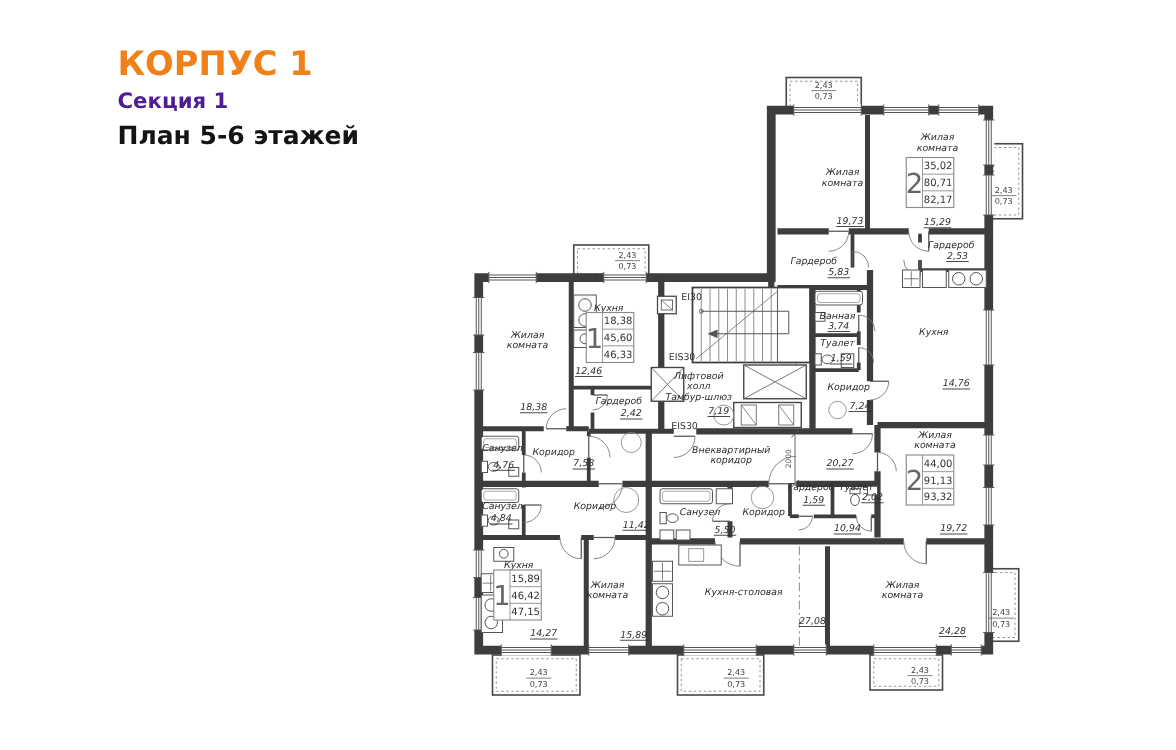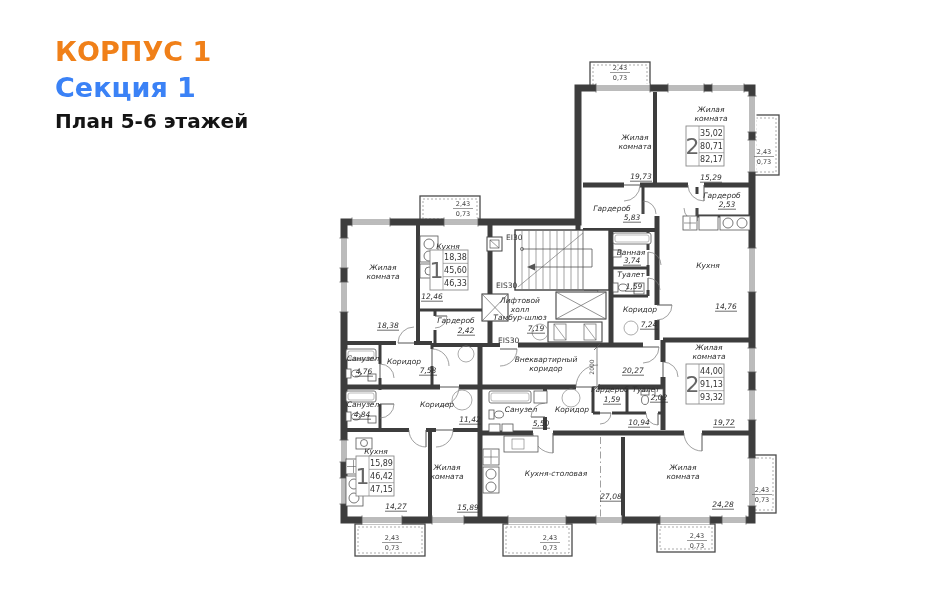--- a/index.html
+++ b/index.html
@@ -1,20 +1,20 @@
 <!DOCTYPE html>
 <html><head>
 <meta charset="utf-8">
 <style>
   html,body{margin:0;padding:0;background:#fff;}
   .page{position:relative;width:858px;height:600px;background:#ffffff;overflow:hidden;
-        font-family:"DejaVu Sans",sans-serif;}
+        font-family:"DejaVu Sans",sans-serif;margin-left:39px;}
   .hdr{position:absolute;left:55px;top:34px;}
   .hdr .t1{font-size:27px;font-weight:bold;color:#f08019;line-height:1.35;}
-  .hdr .t2{font-size:27px;font-weight:bold;color:#3b82f6;line-height:1.3;}
+  .hdr .t2{font-size:17px;font-weight:bold;color:#4c1d95;line-height:1.3;}
   .hdr .t3{font-size:20px;font-weight:bold;color:#141414;margin-top:3px;}
   svg{position:absolute;left:0;top:0;}
   svg text{font-family:"DejaVu Sans",sans-serif;}
   .rlabel{font-size:7.5px;font-style:italic;fill:#2e2e2e;}
   .rarea{font-size:7.5px;font-style:italic;fill:#2e2e2e;}
   .fire{font-size:7.5px;fill:#333;}
   .stat-val{font-size:8px;fill:#333;}
   .stat-num{font-size:22px;fill:#666;}
   .balc{font-size:6.5px;fill:#444;}
   .dim{font-size:6px;fill:#555;}

